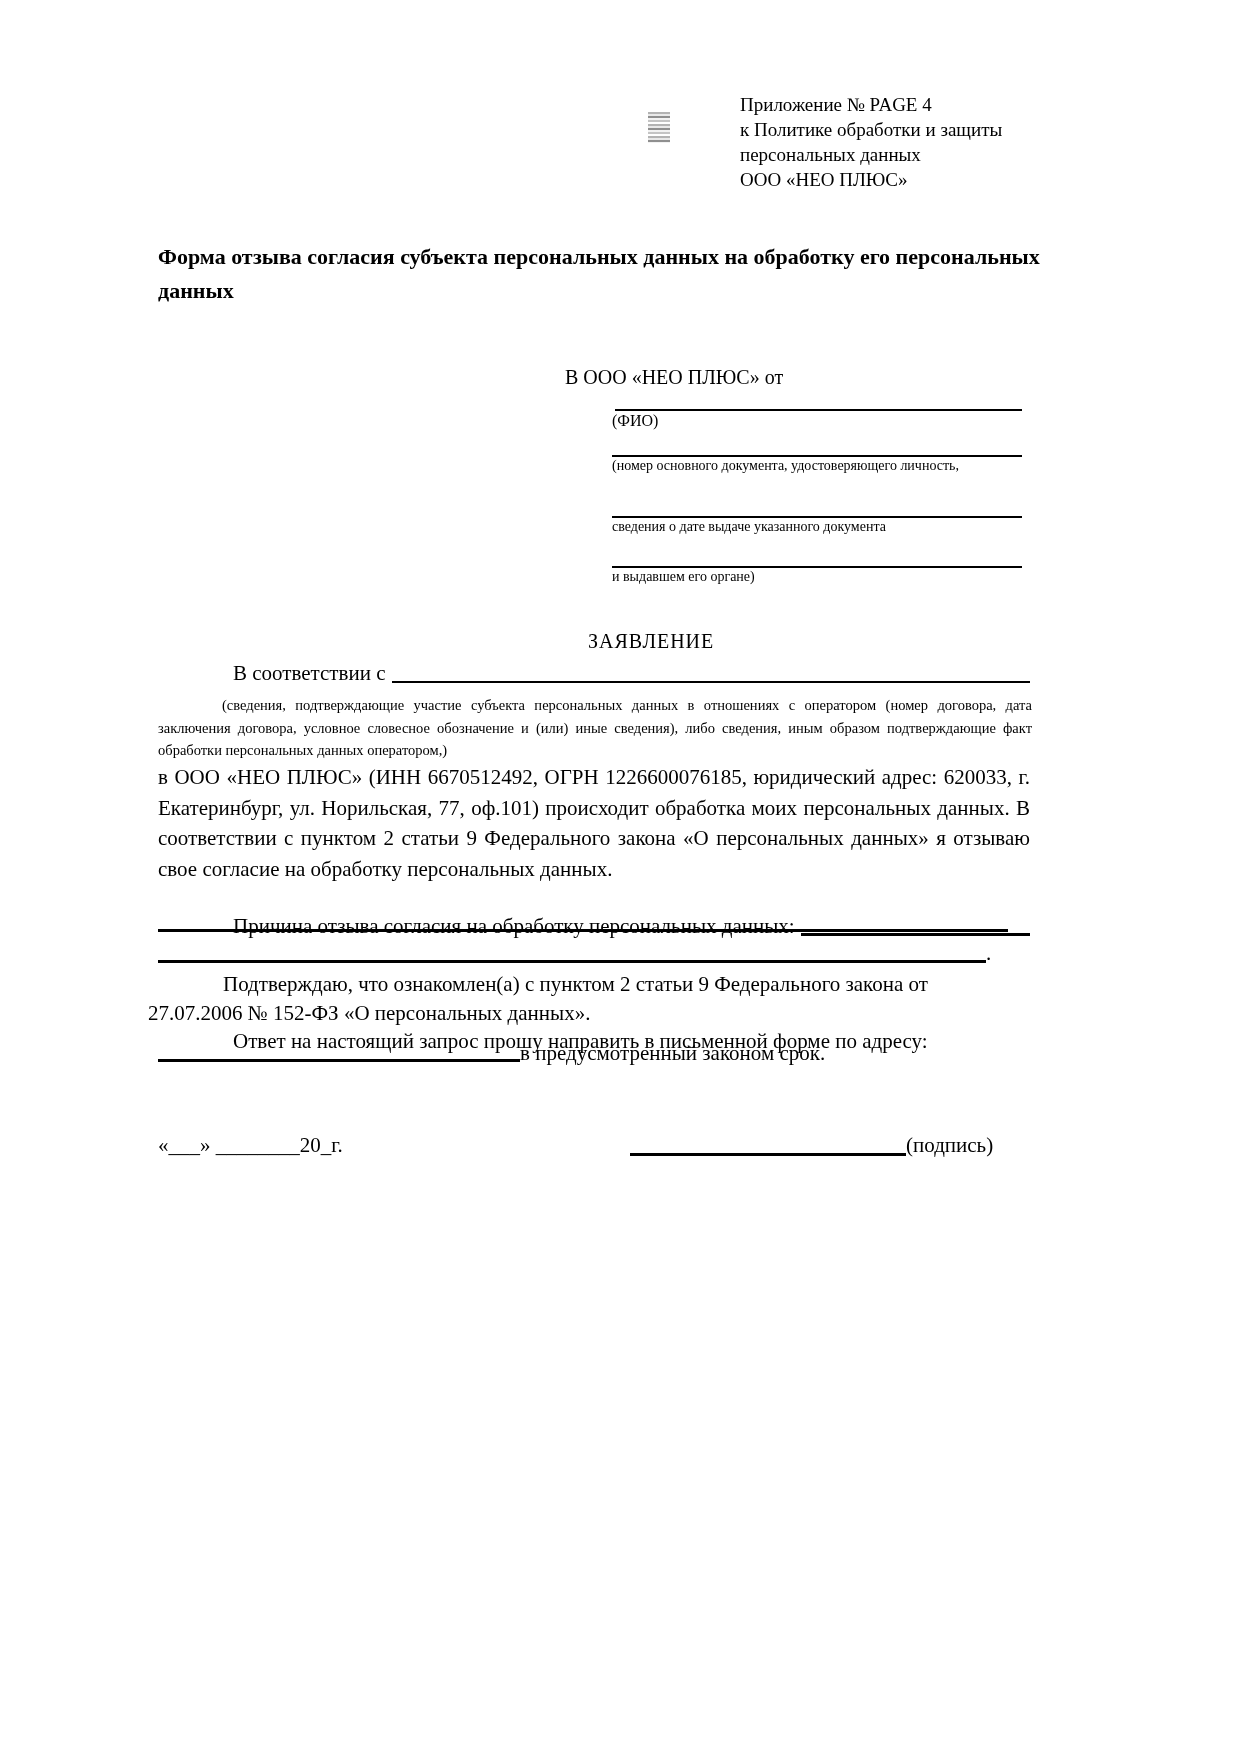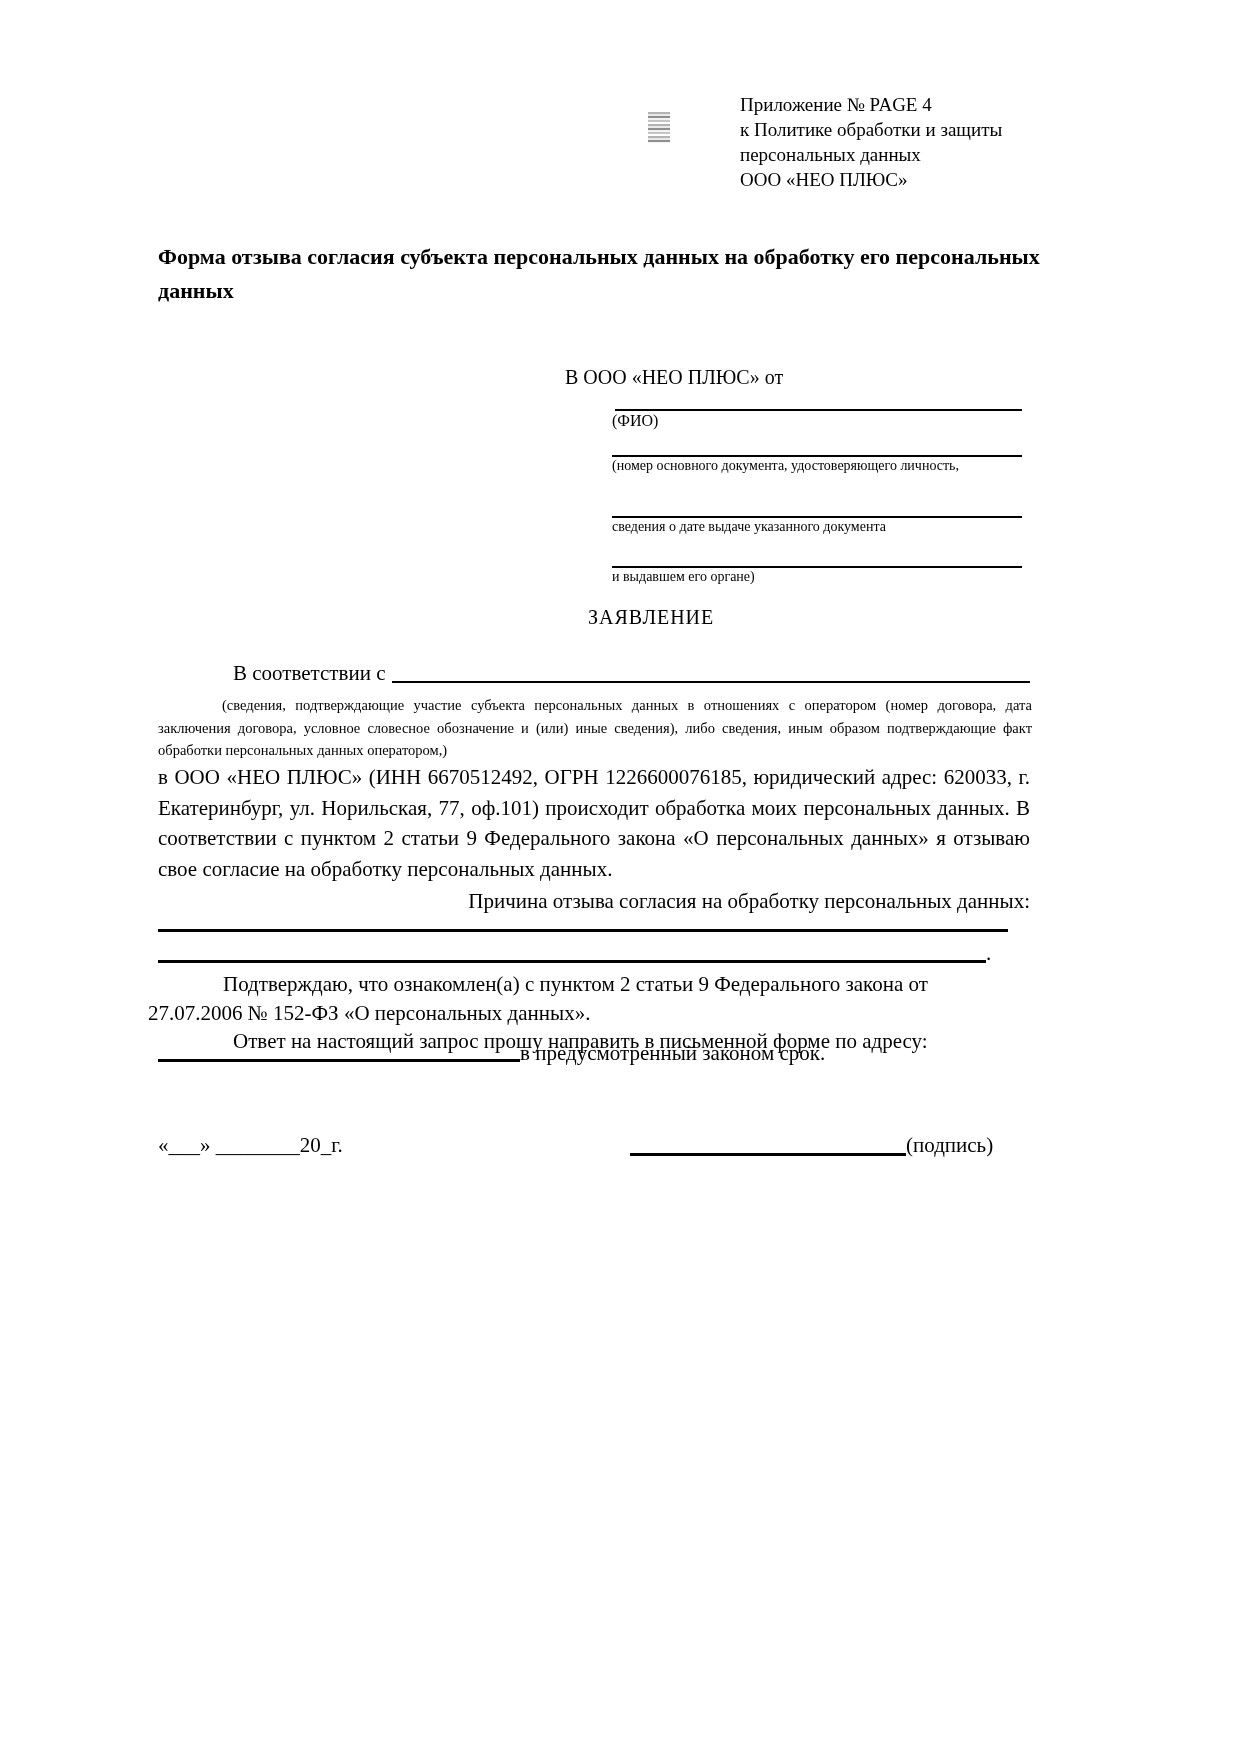--- a/index.html
+++ b/index.html
@@ -73,32 +73,32 @@
   <div class="abs field" style="top:516px;">
     <div class="rule2"></div>
     <div class="caption f14">сведения о дате выдаче указанного документа</div>
   </div>
 
   <div class="abs field" style="top:566px;">
     <div class="rule2"></div>
     <div class="caption f14">и выдавшем его органе)</div>
   </div>
 
-  <div class="abs f20" style="left:588px; top:604px; letter-spacing:1px;">ЗАЯВЛЕНИЕ</div>
+  <div class="abs f20" style="left:588px; top:628px; letter-spacing:1px;">ЗАЯВЛЕНИЕ</div>
 
   <div class="abs flexrow" style="left:158px; top:658px; width:872px;">
     <span class="f21" style="padding-left:75px; white-space:pre;">В соответствии с</span>
     <span class="fill-line"></span>
   </div>
 
   <p class="abs note">(сведения, подтверждающие участие субъекта персональных данных в отношениях с оператором (номер договора, дата заключения договора, условное словесное обозначение и (или) иные сведения), либо сведения, иным образом подтверждающие факт обработки персональных данных оператором,)</p>
 
   <p class="abs body-par">в ООО «НЕО ПЛЮС» (ИНН 6670512492, ОГРН 1226600076185, юридический адрес: 620033, г. Екатеринбург, ул. Норильская, 77, оф.101) происходит обработка моих персональных данных. В соответствии с пунктом 2 статьи 9 Федерального закона «О персональных данных» я отзываю свое согласие на обработку персональных данных.</p>
 
-  <div class="abs flexrow" style="left:158px; top:886px; width:872px;flex-direction:column;">
+  <div class="abs flexrow" style="left:158px; top:911px; width:872px;">
     <span class="f21" style="padding-left:75px; white-space:pre;">Причина отзыва согласия на обработку персональных данных:</span>
     <span class="fill-line" style="border-bottom-width:3px;"></span>
   </div>
 
   <div class="abs rule3" style="left:158px; top:929px; width:850px;"></div>
   <div class="abs flexrow" style="left:158px; top:938px; width:872px;">
     <div class="rule3" style="width:828px; margin-bottom:5px;"></div>
     <span class="f21">.</span>
   </div>
 

